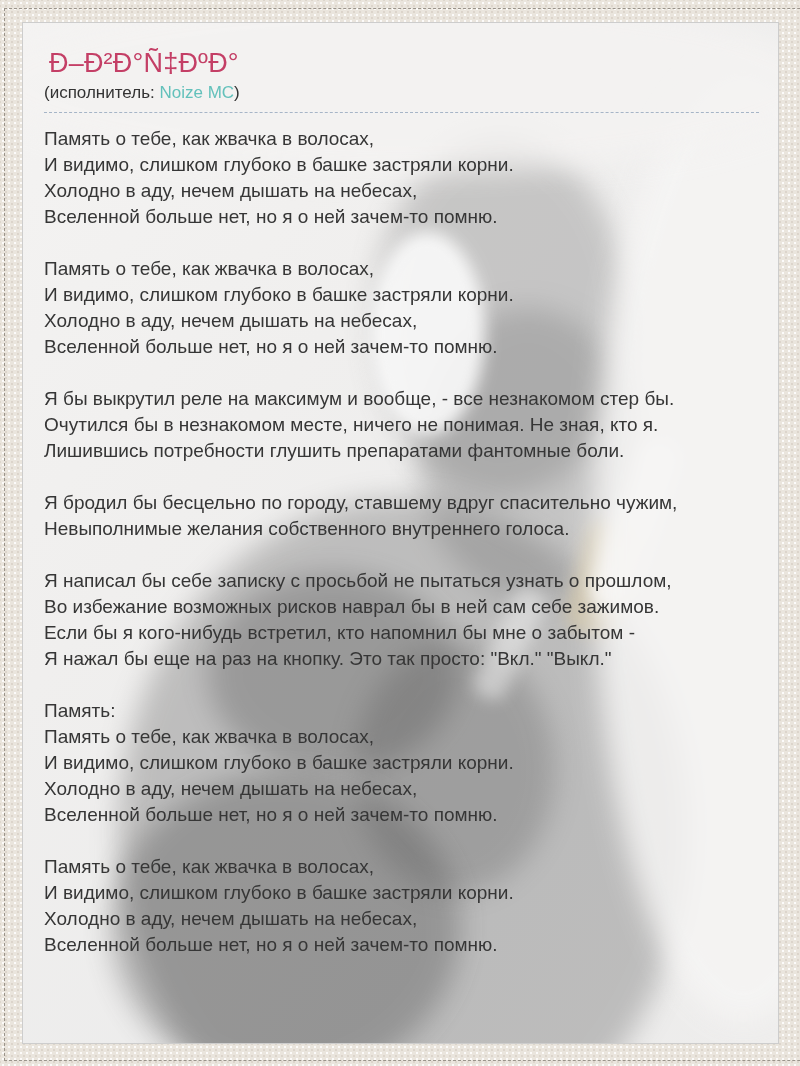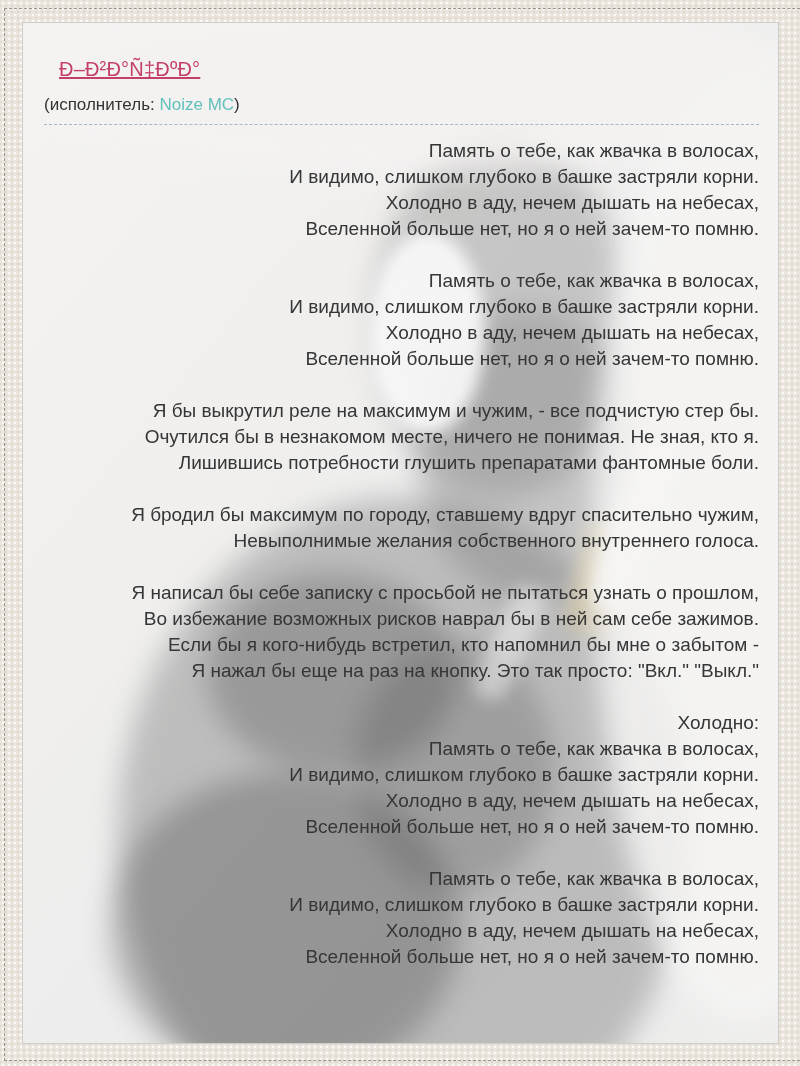--- a/index.html
+++ b/index.html
@@ -45,47 +45,45 @@
     inset: 0;
     width: 100%;
     height: 100%;
   }
   .card-content {
     position: relative;
     z-index: 2;
     padding: 19px 19px 0 21px;
   }
   h1.song-title {
-    margin: 14px;
+    margin: 4px;
     padding: 2px 0 0 1px;
-    font-size: 20px;
+    font-size: 27px;
     font-weight: normal;
     line-height: 1.15;
     color: #c43f66;
     letter-spacing: 0.2px;
-    text-decoration: underline;
   }
   .artist-line {
     margin-top: 2px;
     font-size: 17px;
     color: #333333;
     padding-bottom: 9px;
     border-bottom: 1px dashed #a6b5c7;
   }
   .artist-link {
     color: #63c1bb;
     text-decoration: none;
     cursor: pointer;
   }
   .lyrics-text {
     margin-top: 13px;
     font-size: 19px;
     line-height: 26px;
     color: #363636;
-    text-align: right;
   }
   .lyrics-text .para + .para {
     margin-top: 26px;
   }
 </style>
 </head>
 <body>
 
 <div class="page-frame"></div>
 
@@ -131,36 +129,36 @@
           <div class="line">Холодно в аду, нечем дышать на небесах,</div>
           <div class="line">Вселенной больше нет, но я о ней зачем-то помню.</div>
         </div>
         <div class="para">
           <div class="line">Память о тебе, как жвачка в волосах,</div>
           <div class="line">И видимо, слишком глубоко в башке застряли корни.</div>
           <div class="line">Холодно в аду, нечем дышать на небесах,</div>
           <div class="line">Вселенной больше нет, но я о ней зачем-то помню.</div>
         </div>
         <div class="para">
-          <div class="line">Я бы выкрутил реле на максимум и чужим, - все подчистую стер бы.</div>
+          <div class="line">Я бы выкрутил реле на максимум и вообще, - все незнакомом стер бы.</div>
           <div class="line">Очутился бы в незнакомом месте, ничего не понимая. Не зная, кто я.</div>
           <div class="line">Лишившись потребности глушить препаратами фантомные боли.</div>
         </div>
         <div class="para">
-          <div class="line">Я бродил бы максимум по городу, ставшему вдруг спасительно чужим,</div>
+          <div class="line">Я бродил бы бесцельно по городу, ставшему вдруг спасительно чужим,</div>
           <div class="line">Невыполнимые желания собственного внутреннего голоса.</div>
         </div>
         <div class="para">
           <div class="line">Я написал бы себе записку с просьбой не пытаться узнать о прошлом,</div>
           <div class="line">Во избежание возможных рисков наврал бы в ней сам себе зажимов.</div>
           <div class="line">Если бы я кого-нибудь встретил, кто напомнил бы мне о забытом -</div>
           <div class="line">Я нажал бы еще на раз на кнопку. Это так просто: "Вкл." "Выкл."</div>
         </div>
         <div class="para">
-          <div class="line">Холодно:</div>
+          <div class="line">Память:</div>
           <div class="line">Память о тебе, как жвачка в волосах,</div>
           <div class="line">И видимо, слишком глубоко в башке застряли корни.</div>
           <div class="line">Холодно в аду, нечем дышать на небесах,</div>
           <div class="line">Вселенной больше нет, но я о ней зачем-то помню.</div>
         </div>
         <div class="para">
           <div class="line">Память о тебе, как жвачка в волосах,</div>
           <div class="line">И видимо, слишком глубоко в башке застряли корни.</div>
           <div class="line">Холодно в аду, нечем дышать на небесах,</div>
           <div class="line">Вселенной больше нет, но я о ней зачем-то помню.</div>

